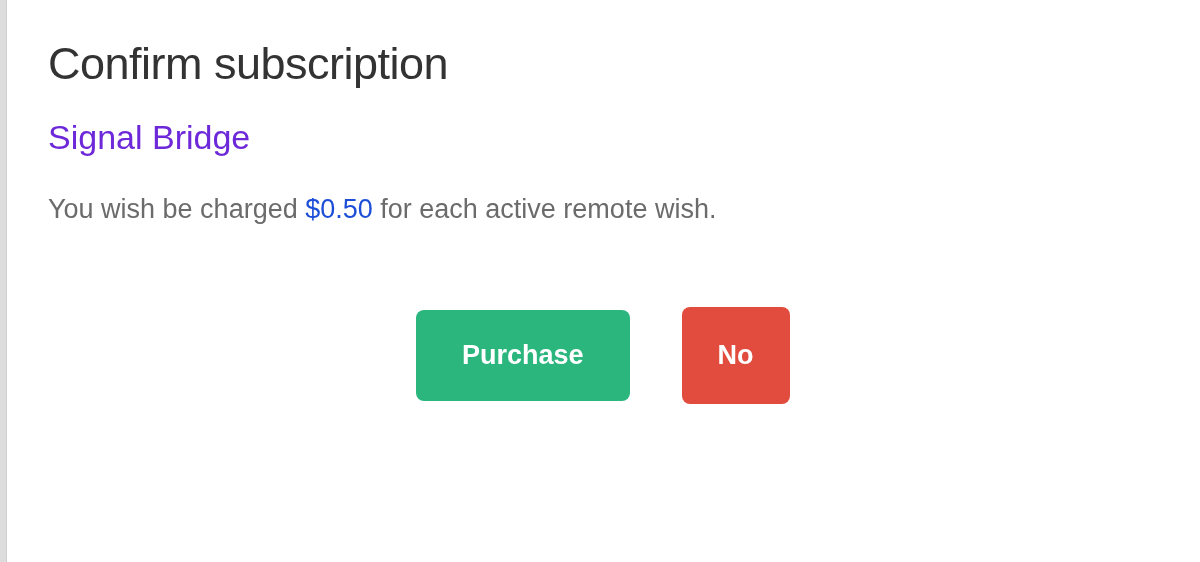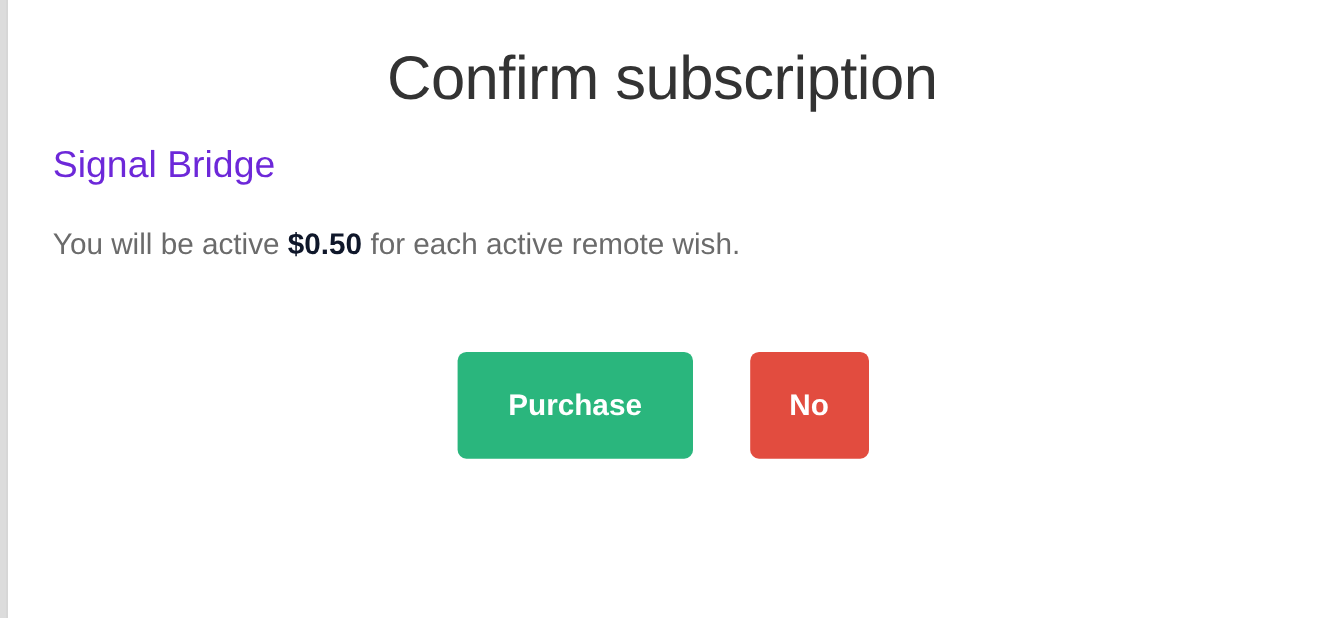--- a/index.html
+++ b/index.html
@@ -20,51 +20,51 @@
       top: 0;
       bottom: 0;
       width: 7px;
       background: #dcdcdc;
       border-right: 1px solid #cfcfcf;
     }
     .content {
       padding: 38px 44px 0 48px;
     }
     .title {
-      font-size: 56px;
+      font-size: 45px;
       font-weight: 400;
       color: #333333;
       letter-spacing: -0.5px;
       margin-bottom: 28px;
-      text-align: center;
     }
     .subtitle {
       font-size: 34px;
       font-weight: 400;
       color: #6d28d9;
       margin-bottom: 34px;
     }
     .body-text {
       font-size: 27px;
       font-weight: 400;
       color: #6b6b6b;
       line-height: 1.4;
     }
     .body-text .price {
-      color: #0f172a;
-      font-weight: 700;
+      color: #1d4ed8;
+      font-weight: 400;
     }
     .body-block1 {
       margin-bottom: 56px;
     }
     .buttons {
       display: flex;
       gap: 52px;
       margin-top: 78px;
       margin-left: 368px;
+      align-items: center;
     }
     .btn {
       border: none;
       border-radius: 8px;
       font-size: 27px;
       font-weight: 700;
       color: #ffffff;
       cursor: pointer;
       font-family: inherit;
     }
@@ -80,21 +80,21 @@
 </head>
 <body>
 
 <div class="left-border"></div>
 
 <div class="content">
   <h1 class="title">Confirm subscription</h1>
   <h2 class="subtitle">Signal Bridge</h2>
 
   <p class="body-text body-block1">
-    <span>You will be active </span><span class="price">$0.50</span><span> for each active remote wish.</span>
+    <span>You wish be charged </span><span class="price">$0.50</span><span> for each active remote wish.</span>
   </p>
 
 
   <div class="buttons">
     <button class="btn btn-purchase">Purchase</button>
     <button class="btn btn-no">No</button>
   </div>
 </div>
 
 </body></html>

